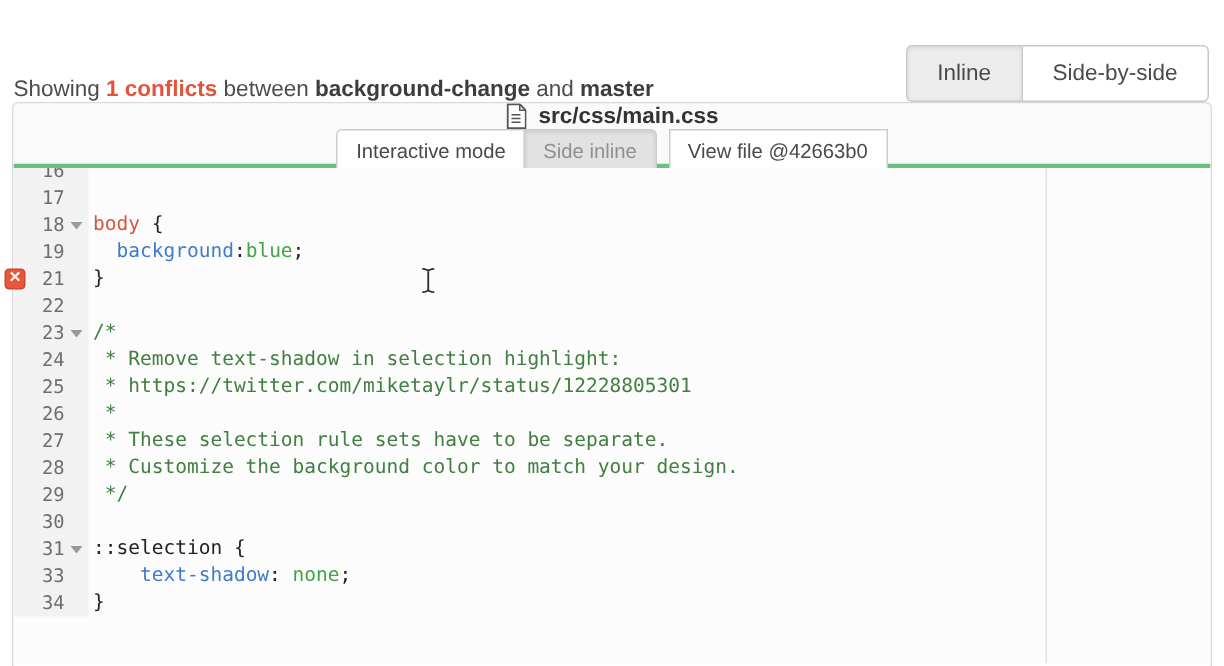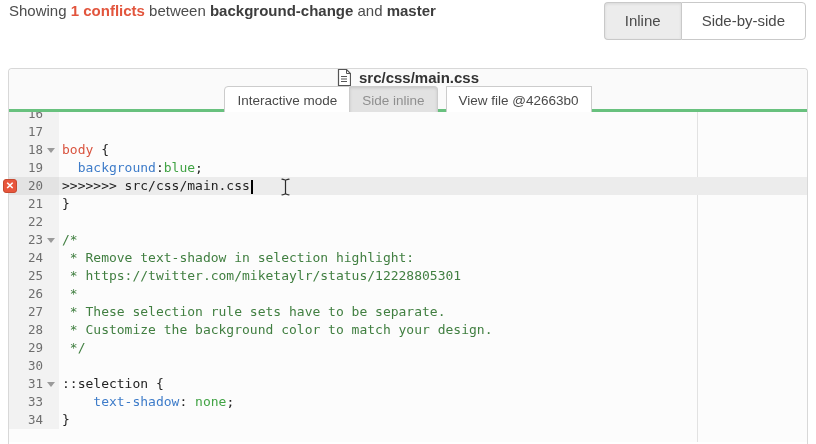--- a/index.html
+++ b/index.html
@@ -6,21 +6,21 @@
   html, body { margin: 0; padding: 0; }
   body {
     width: 816px; height: 444px; overflow: hidden;
     background: #ffffff;
     font-family: "Liberation Sans", sans-serif;
     position: relative;
   }
 
   
   .top-bar {
-    height: 68px; display: flex; align-items: flex-start;
+    height: 68px; display: flex; align-items: flex-end;
     justify-content: space-between; padding: 2px 10px 0 9px;
   }
   .summary { font-size: 15px; color: #4c4c4c; }
   .summary .bold { font-weight: bold; color: #3d3d3d; }
   .summary .conflicts { font-weight: bold; color: var(--conflict-red, #e2553d); }
 
   .toggle { display: flex; }
   .toggle .tbtn {
     font-family: inherit; font-size: 15px; color: #4a4a4a;
     background: #fff; border: 1px solid #c9c9c9;
@@ -132,21 +132,20 @@
   </div>
 
   <div class="editor">
     <div class="clip">
       <div class="ruler"></div>
       <div class="lines">
           <div class="row"><div class="gutter"><div class="lnum">16</div><div class="foldslot"></div></div><div class="code"></div></div>
           <div class="row"><div class="gutter"><div class="lnum">17</div><div class="foldslot"></div></div><div class="code"></div></div>
           <div class="row"><div class="gutter"><div class="lnum">18</div><div class="foldslot"><div class="fold"></div></div></div><div class="code"><span class="tok-tag">body</span><span class="tok-plain"> {</span></div></div>
           <div class="row"><div class="gutter"><div class="lnum">19</div><div class="foldslot"></div></div><div class="code"><span class="tok-plain">  </span><span class="tok-prop">background</span><span class="tok-plain">:</span><span class="tok-val">blue</span><span class="tok-plain">;</span></div></div>
-          <div class="row active"><div class="gutter"><div class="lnum">20</div><div class="foldslot"></div></div><div class="code"><span class="tok-plain">&gt;&gt;&gt;&gt;&gt;&gt;&gt; src/css/main.css</span><span class="caret"></span></div></div>
           <div class="row"><div class="gutter"><div class="lnum">21</div><div class="foldslot"></div></div><div class="code"><span class="tok-plain">}</span></div></div>
           <div class="row"><div class="gutter"><div class="lnum">22</div><div class="foldslot"></div></div><div class="code"></div></div>
           <div class="row"><div class="gutter"><div class="lnum">23</div><div class="foldslot"><div class="fold"></div></div></div><div class="code"><span class="tok-comment">/*</span></div></div>
           <div class="row"><div class="gutter"><div class="lnum">24</div><div class="foldslot"></div></div><div class="code"><span class="tok-comment"> * Remove text-shadow in selection highlight:</span></div></div>
           <div class="row"><div class="gutter"><div class="lnum">25</div><div class="foldslot"></div></div><div class="code"><span class="tok-comment"> * https://twitter.com/miketaylr/status/12228805301</span></div></div>
           <div class="row"><div class="gutter"><div class="lnum">26</div><div class="foldslot"></div></div><div class="code"><span class="tok-comment"> *</span></div></div>
           <div class="row"><div class="gutter"><div class="lnum">27</div><div class="foldslot"></div></div><div class="code"><span class="tok-comment"> * These selection rule sets have to be separate.</span></div></div>
           <div class="row"><div class="gutter"><div class="lnum">28</div><div class="foldslot"></div></div><div class="code"><span class="tok-comment"> * Customize the background color to match your design.</span></div></div>
           <div class="row"><div class="gutter"><div class="lnum">29</div><div class="foldslot"></div></div><div class="code"><span class="tok-comment"> */</span></div></div>
           <div class="row"><div class="gutter"><div class="lnum">30</div><div class="foldslot"></div></div><div class="code"></div></div>

